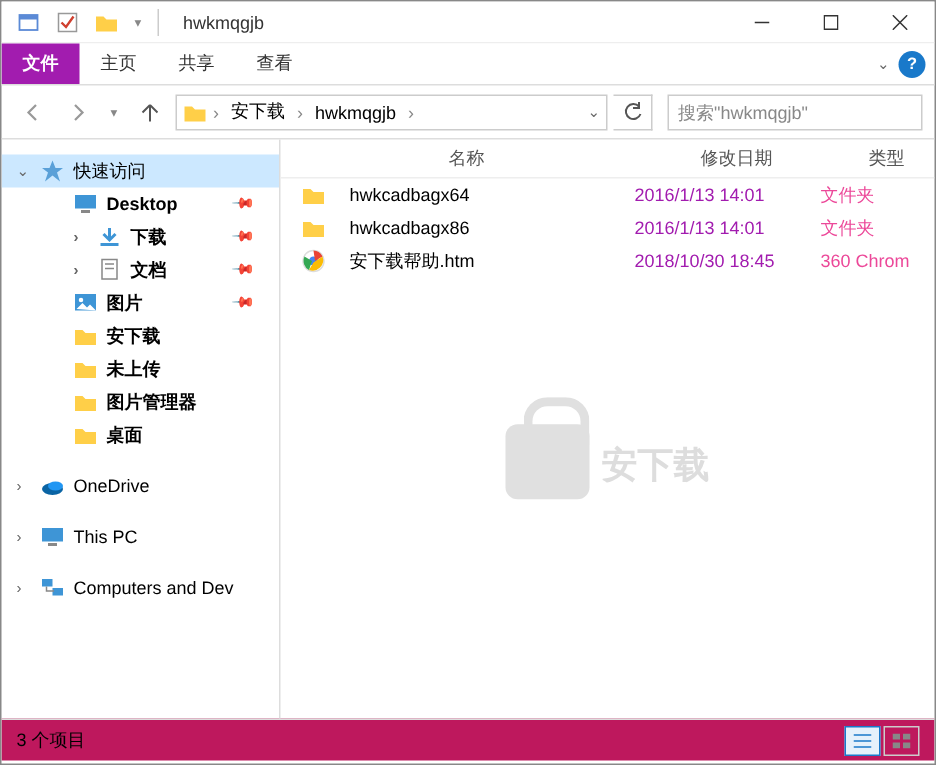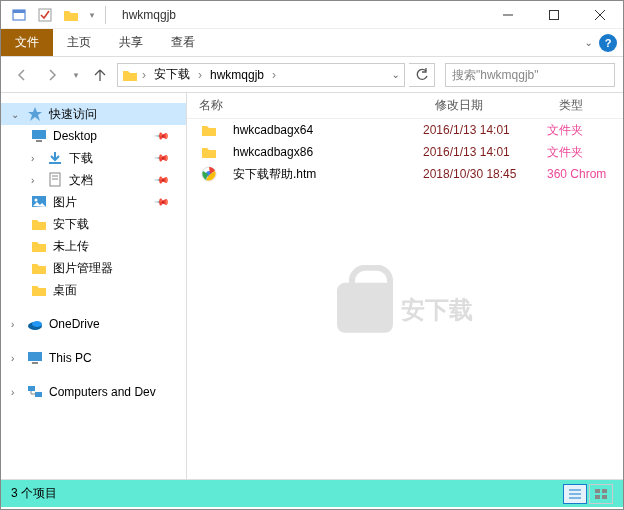--- a/index.html
+++ b/index.html
@@ -7,21 +7,21 @@
 
 .titlebar { height: 28px; display: flex; align-items: center; background: #fff; border-bottom: 1px solid #eee; }
 .titlebar .qat { display: flex; align-items: center; padding-left: 6px; gap: 2px; }
 .titlebar .qat .qbtn { width: 24px; height: 22px; display: flex; align-items: center; justify-content: center; }
 .titlebar .title { margin-left: 12px; color: #333; font-size: 12px; }
 .titlebar .winctrl { margin-left: auto; display: flex; }
 .titlebar .winctrl .wbtn { width: 46px; height: 28px; display: flex; align-items: center; justify-content: center; color: #333; }
 
 .ribbon { height: 28px; display: flex; align-items: stretch; background: #fff; border-bottom: 1px solid #ddd; position: relative; }
 .ribbon .tab { padding: 0 14px; display: flex; align-items: center; font-size: 12px; color: #333; }
-.ribbon .tab.file { background: #a16207; color: #fff; }
+.ribbon .tab.file { background: #a21caf; color: #fff; font-weight: bold; }
 .ribbon .ribbon-right { position: absolute; right: 6px; top: 0; height: 100%; display: flex; align-items: center; gap: 6px; }
 .ribbon .help { width: 18px; height: 18px; border-radius: 50%; background: #1979ca; color: #fff; display: flex; align-items: center; justify-content: center; font-size: 11px; font-weight: bold; }
 
 .navbar { height: 36px; display: flex; align-items: center; padding: 0 8px; gap: 4px; border-bottom: 1px solid #ddd; }
 .navbar .navbtn { width: 26px; height: 26px; display: flex; align-items: center; justify-content: center; color: #999; }
 .navbar .navbtn.enabled { color: #555; }
 .navbar .addrbox { flex: 1; height: 24px; border: 1px solid #ccc; display: flex; align-items: center; padding: 0 4px; gap: 2px; background: #fff; }
 .navbar .addrbox .crumb { padding: 0 4px; height: 100%; display: flex; align-items: center; }
 .navbar .addrbox .sep { color: #888; padding: 0 2px; }
 .navbar .refreshbox { width: 26px; height: 24px; border: 1px solid #ccc; border-left: none; display: flex; align-items: center; justify-content: center; color: #555; }
@@ -29,42 +29,42 @@
 .navbar .searchbox input { border: none; outline: none; width: 100%; font-size: 12px; color: #333; }
 .navbar .searchbox input::placeholder { color: #888; }
 
 .mainrow { display: flex; height: 386px; }
 .navpane { width: 186px; border-right: 1px solid #ddd; overflow: hidden; padding-top: 10px; }
 .navitem { display: flex; align-items: center; height: 22px; padding-left: 10px; gap: 4px; position: relative; }
 .navitem.sel { background: #cce8ff; }
 .navitem .chev { width: 12px; color: #666; font-size: 10px; }
 .navitem .txt { margin-left: 2px; }
 .navitem .pin { position: absolute; right: 18px; color: #888; font-size: 10px; transform: rotate(45deg); }
-.navitem.sub { padding-left: 30px; }
+.navitem.sub { padding-left: 48px; font-weight: bold; }
 .navsep { height: 12px; }
 
 .contentpane { flex: 1; display: flex; flex-direction: column; }
-.colheaders { display: flex; height: 26px; align-items: center; border-bottom: 1px solid #eee; color: #555; }
+.colheaders { display: flex; height: 26px; align-items: center; border-bottom: 1px solid #eee; color: #555; text-align: center; }
 .colheaders .col { padding-left: 12px; }
 .col-name { width: 236px; }
 .col-date { width: 124px; }
 .col-type { flex: 1; }
 .filelist { flex: 1; position: relative; }
 .filerow { display: flex; height: 22px; align-items: center; }
 .filerow .fname { width: 236px; display: flex; align-items: center; padding-left: 14px; gap: 16px; }
-.filerow .fdate { width: 124px; color: #7f1d1d; }
+.filerow .fdate { width: 124px; color: #a21caf; }
 .filerow .ftype { flex: 1; color: #ec4899; }
 
 .watermark { position: absolute; top: 50%; left: 50%; transform: translate(-50%, -30%); text-align: center; color: #ddd; pointer-events: none; }
 .watermark .lock { width: 56px; height: 50px; background: #e0e0e0; border-radius: 8px; margin: 0 auto 4px; position: relative; }
 .watermark .lock::before { content:""; position:absolute; top:-18px; left:12px; width:32px; height:26px; border:6px solid #e0e0e0; border-bottom:none; border-radius:16px 16px 0 0; }
 .watermark .cn { font-size: 24px; color: #ddd; font-weight: bold; display:inline-block; vertical-align:middle;}
 .watermark .dom { font-size: 17px; color: #ddd; letter-spacing: 1px; }
 
-.statusbar { height: 28px; border-top: 1px solid #ddd; display: flex; align-items: center; padding: 0 10px; background: #5eead4; }
+.statusbar { height: 28px; border-top: 1px solid #ddd; display: flex; align-items: center; padding: 0 10px; background: #be185d; }
 .statusbar .viewbtn { width: 24px; height: 20px; border: 1px solid #ccc; margin-left: 2px; display:flex; align-items:center; justify-content:center; }
 .statusbar .viewbtn.active { border-color: #1979ca; background: #e5f1fb; }
 .statusbar .views { margin-left: auto; display:flex; }
 
 svg { display: block; }
 .ico-folder { fill: #ffcf48; }
 </style>
 </head>
 <body>
 

